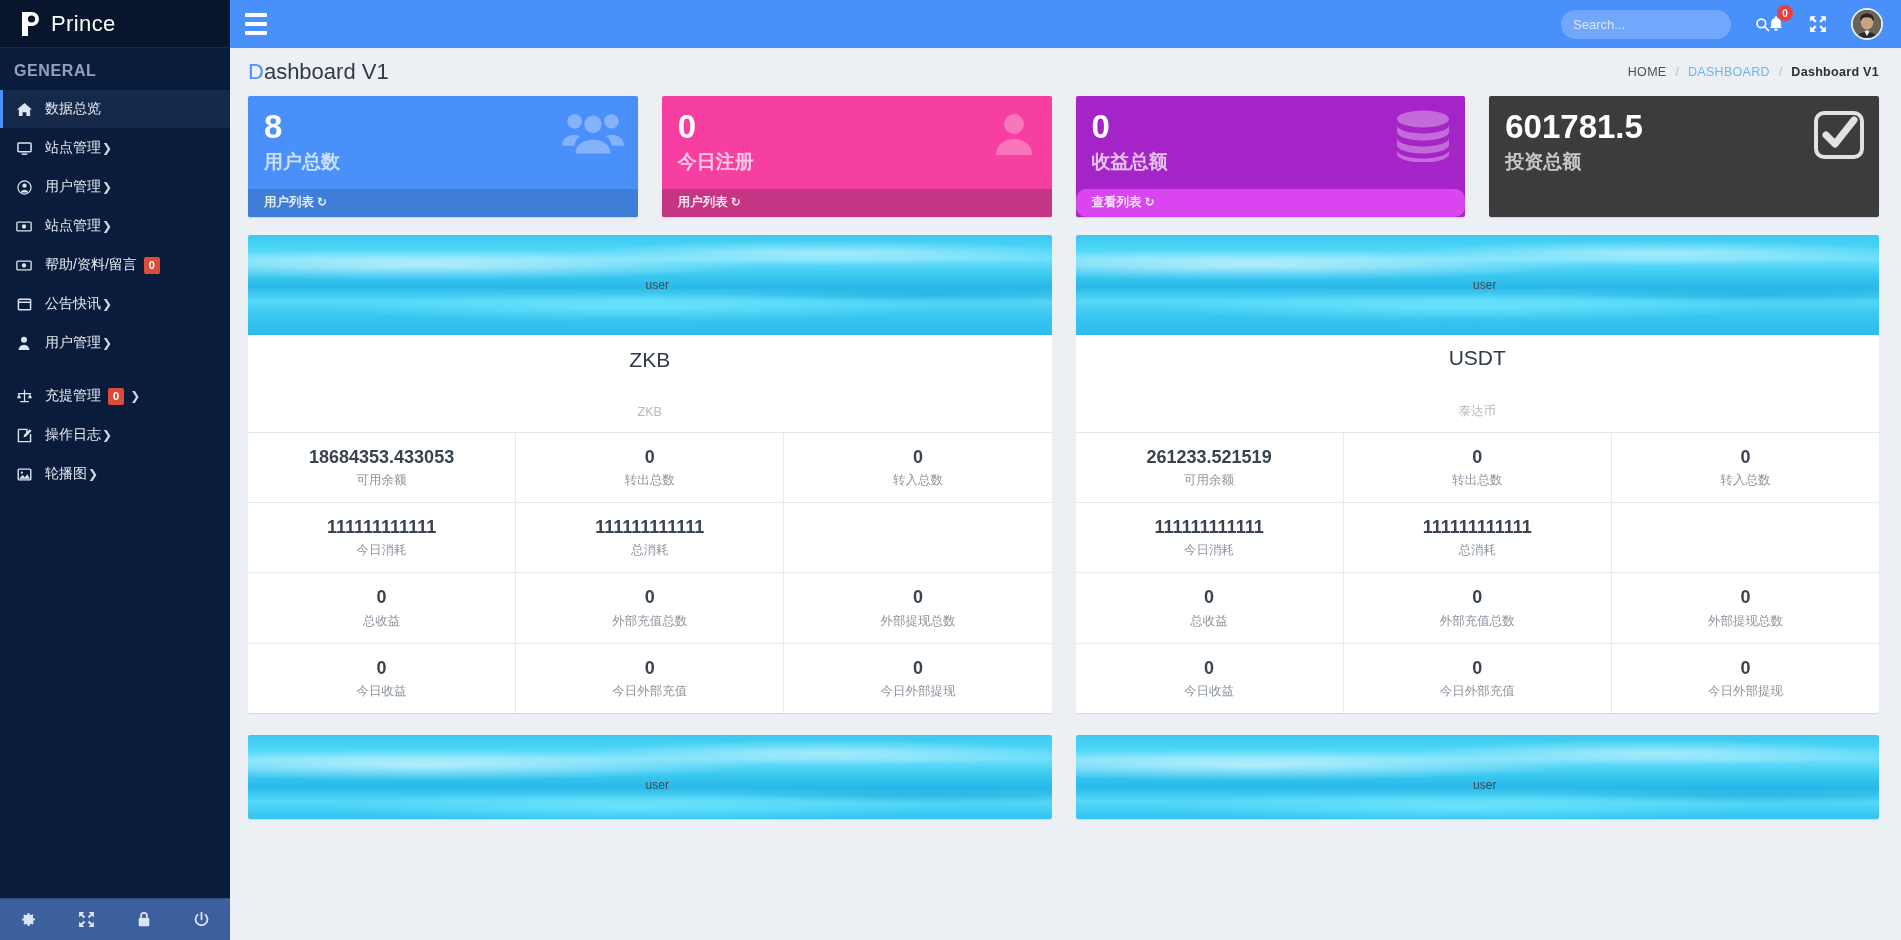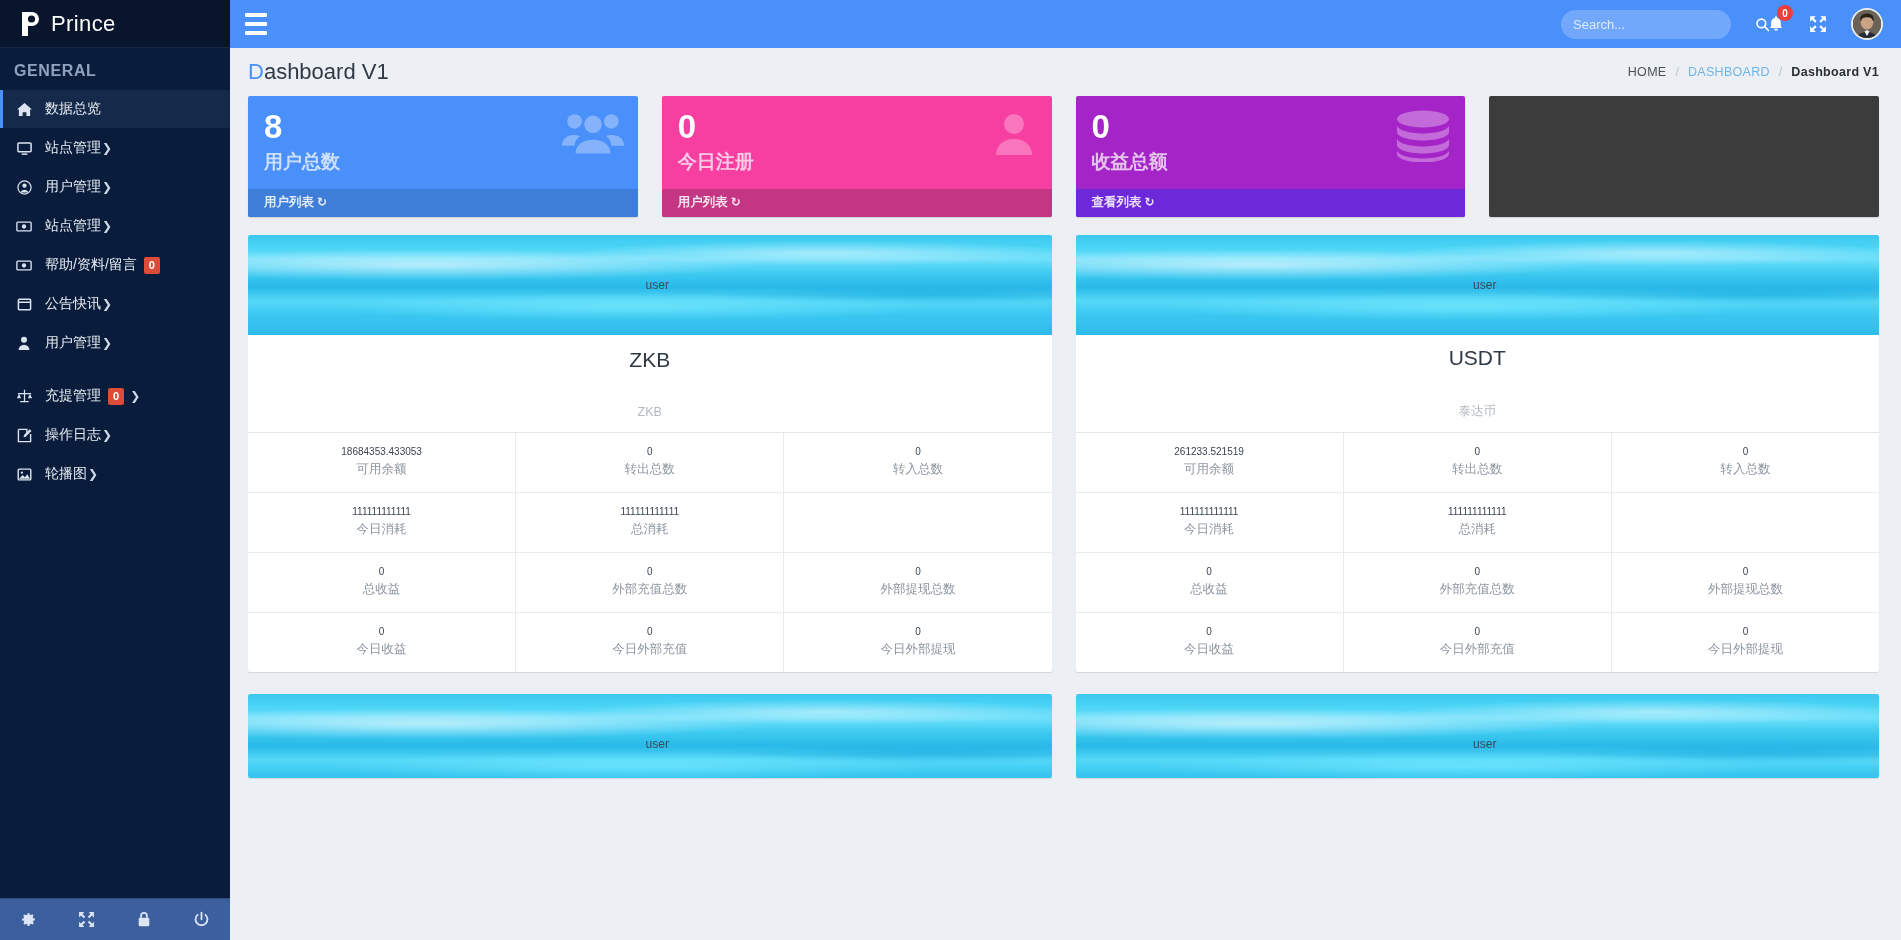--- a/index.html
+++ b/index.html
@@ -230,21 +230,21 @@
     text-decoration: none;
     cursor: pointer;
     position: relative; z-index: 3;
   }
   .smallbox-footer .arrow { margin-left: 3px; font-size: 12px; }
   .sb-blue   { background: #4990fb; }
   .sb-blue   .smallbox-footer { background: #3f7ed8; }
   .sb-pink   { background: #f73fa2; }
   .sb-pink   .smallbox-footer { background: #c43683; }
   .sb-purple { background: #a524c7; }
-  .sb-purple .smallbox-footer { background: #6d28d9; }
+  .sb-purple .smallbox-footer { background: #d946ef; border-radius: 10px; }
   .sb-dark   { background: #3c3c3c; }
   .sb-dark   .smallbox-footer { background: #343434; }
   .sb-dark .bigicon { opacity: .85; }
   .sb-pink .bigicon { opacity: .28; }
 
   
   .coin-row {
     display: flex; gap: 24px;
     margin-bottom: 22px;
   }
@@ -301,21 +301,21 @@
   .coin-grid .grow:last-child { border-bottom: none; }
   .cell {
     flex: 1 1 0;
     padding: 12px 6px 13px 6px;
     text-align: center;
     border-right: 1px solid #e8ebee;
     min-height: 59px;
   }
   .cell:last-child { border-right: none; }
   .cell .v {
-    font-size: 10px; font-weight: normal; color: #3a4450;
+    font-size: 18px; font-weight: bold; color: #3a4450;
     line-height: 1.35;
   }
   .cell .k {
     font-size: 12.5px; color: #8b949e; margin-top: 3px;
   }
   .cell.empty { }
 
   
   .coin-row.cut .coin-card { height: 84px; }
 </style>
@@ -588,20 +588,30 @@
               <path d="M2 15c0 4.7 11.6 8.5 26 8.5S54 19.7 54 15v7c0 4.7-11.6 8.5-26 8.5S2 26.7 2 22z"></path>
               <path d="M2 28c0 4.7 11.6 8.5 26 8.5S54 32.7 54 28v7c0 4.7-11.6 8.5-26 8.5S2 39.7 2 35z"></path>
               <path d="M2 40c0 4.7 11.6 8.5 26 8.5S54 44.7 54 40v4c0 4.7-11.6 8.5-26 8.5S2 48.7 2 44z"></path>
             </svg>
           </span>
         </div>
         <a class="smallbox-footer"><span>查看列表</span><span class="arrow">↻</span></a>
       </div>
 
       <div class="smallbox sb-dark">
+        <div class="inner">
+          <div class="num">601781.5</div>
+          <div class="txt">投资总额</div>
+          <span class="bigicon">
+            <svg width="52" height="50" viewBox="0 0 52 50" fill="none" stroke="currentColor" stroke-width="4">
+              <rect x="3" y="3" width="46" height="44" rx="8"></rect>
+              <path d="M13 25 L22 34 L41 10" stroke-width="7" stroke-linecap="round" stroke-linejoin="round"></path>
+            </svg>
+          </span>
+        </div>
       </div>
     </div>
 
     <div class="coin-row">
 
       <div class="coin-card">
         <div class="coin-banner">
           <span class="bt">user</span>
         </div>
         <div class="coin-head">

